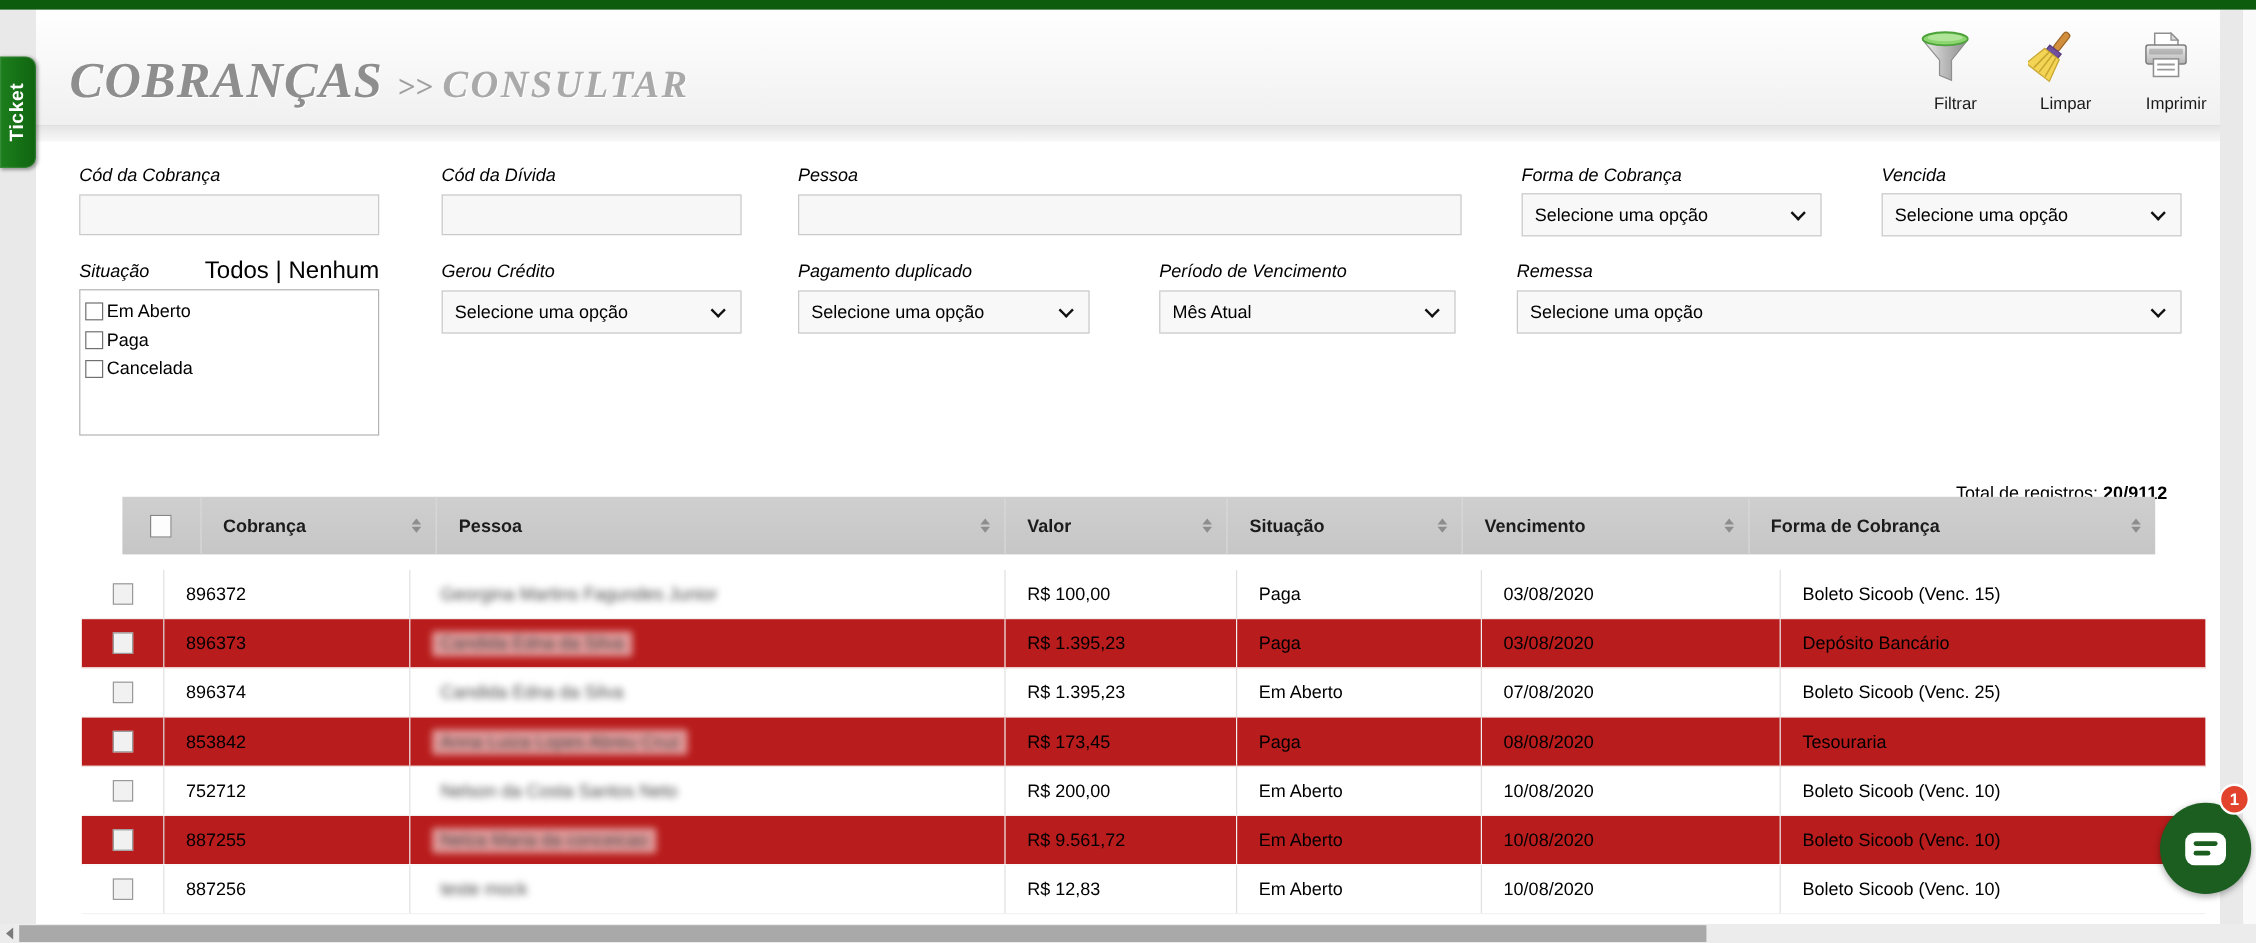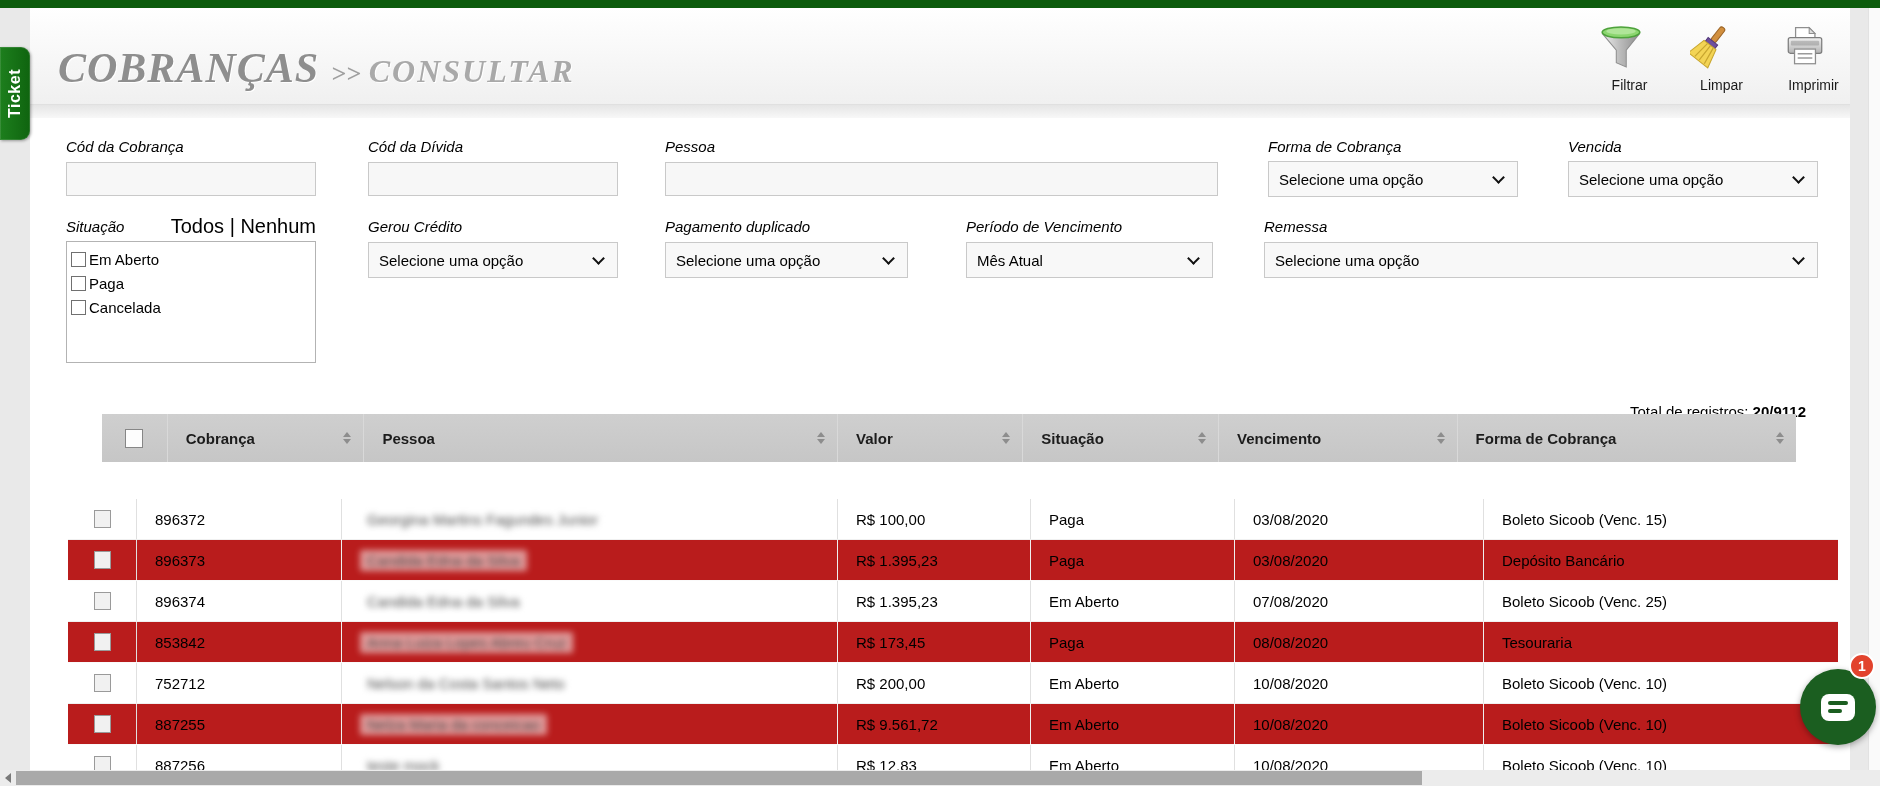--- a/index.html
+++ b/index.html
@@ -61,21 +61,21 @@
   .th { display:flex; align-items:center; justify-content:space-between;
     font-weight:bold; font-size:15px; color:#1c1c1c; padding:0 12px 0 18px;
     border-right:1px solid #d9d9d9; cursor:pointer; }
   .th:last-child { border-right:none; }
   .th-check { width:69px; display:flex; align-items:center; justify-content:center; border-right:1px solid #d9d9d9; }
   .hcbx { width:18px; height:19px; background:#fdfdfd; border:1px solid #868686; cursor:pointer; }
   .sort { display:flex; flex-direction:column; gap:2px; align-items:center; }
   .tri-up { width:0; height:0; border-left:4px solid transparent; border-right:4px solid transparent; border-bottom:5px solid #8d8d8d; }
   .tri-down { width:0; height:0; border-left:4px solid transparent; border-right:4px solid transparent; border-top:5px solid #8d8d8d; }
 
-  .tbody { position:absolute; left:68px; top:499px; width:1770px; height:287px; overflow:hidden; }
+  .tbody { position:absolute; left:68px; top:475px; width:1770px; height:287px; overflow:hidden; }
   .row { display:flex; height:41px; background:#fff; border-bottom:1px solid #f0f0f0; }
   .row.alt { background:#b91c1c; border-bottom:1px solid #fafafa; }
   .cell { display:flex; align-items:center; font-size:15px; padding-left:18px;
     border-right:1px solid #e0e0e0; overflow:hidden; white-space:nowrap; }
   .row.alt .cell { border-right-color:#efefef; }
   .cell:last-child { border-right:none; }
   .cell-check { width:69px; display:flex; align-items:center; justify-content:center; border-right:1px solid #e0e0e0; }
   .rcbx { width:17px; height:18px; background:#f1f1f1; border:1px solid #9a9a9a; cursor:pointer; }
   .c1 { width:205px; } .c2 { width:496px; } .c3 { width:193px; }
   .c4 { width:204px; } .c5 { width:249px; } .c6 { width:354px; }

